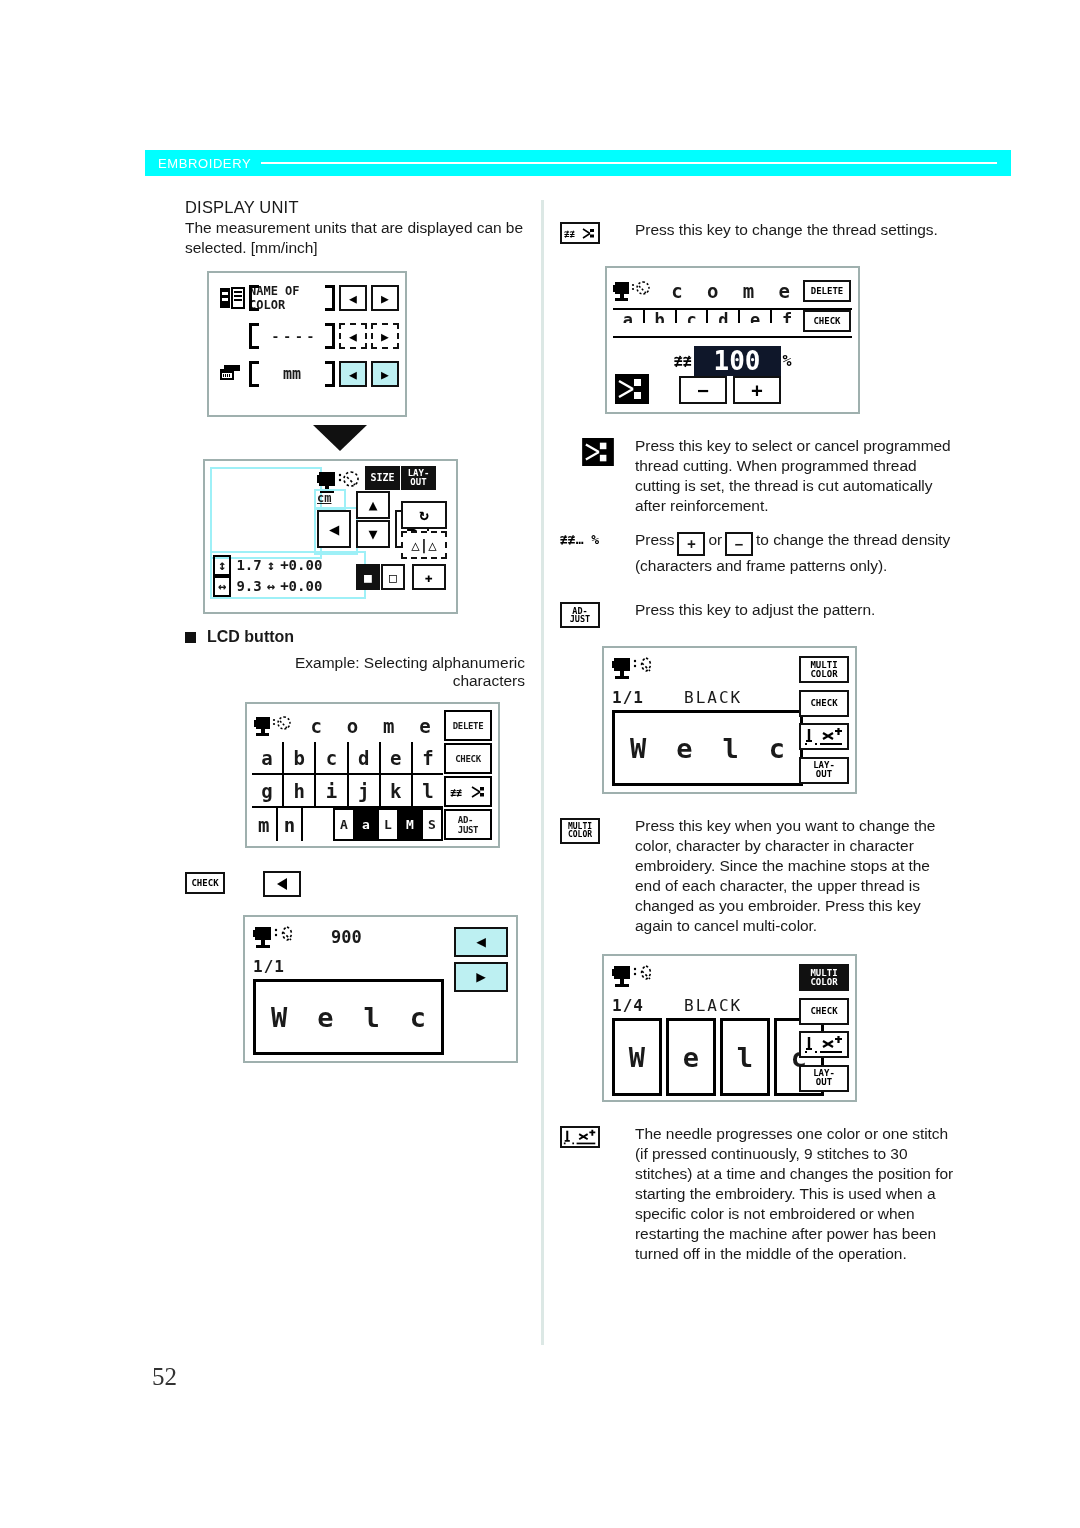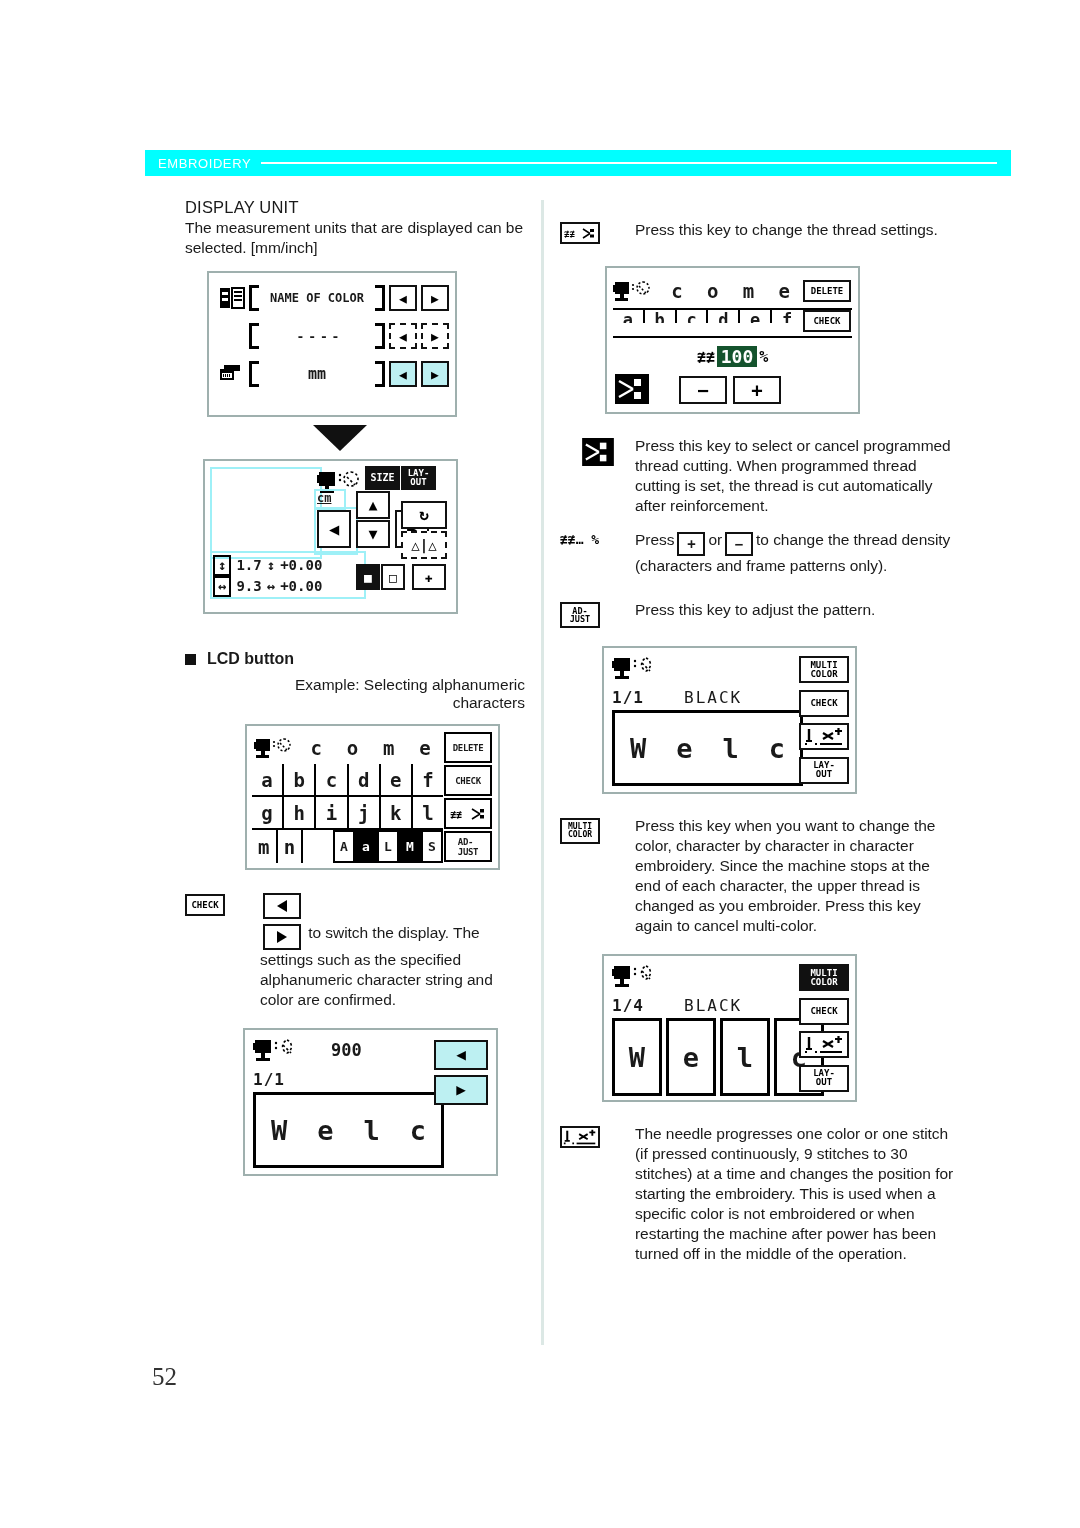--- a/index.html
+++ b/index.html
@@ -85,21 +85,21 @@
   .tri-l{ width:0;height:0;border-top:6px solid transparent;border-bottom:6px solid transparent;border-right:10px solid #000; }
   .tri-r{ width:0;height:0;border-top:6px solid transparent;border-bottom:6px solid transparent;border-left:10px solid #000; }
 
   
   .down-arrow{
     width:0;height:0; border-left:27px solid transparent; border-right:27px solid transparent;
     border-top:26px solid #111; margin:8px 0 8px 128px;
   }
 
   
-  #panel-display{ width:250px; height:146px; margin:13px 0 0 22px; }
+  #panel-display{ width:200px; height:146px; margin:13px 0 0 22px; }
   .du-grid{ position:absolute; left:6px; top:6px; right:6px; }
   .du-row{ display:flex; align-items:center; height:38px; }
   .du-ico{ width:34px; display:flex; justify-content:center; align-items:center;}
   .du-field{
     flex:1; display:flex; align-items:center; justify-content:center;
     font-family:"DejaVu Sans Mono",monospace; font-weight:bold; font-size:13px;
     position:relative; height:26px;
   }
   .du-field:before, .du-field:after{
     content:""; position:absolute; top:0; bottom:0; width:7px;
@@ -130,21 +130,21 @@
   .kb-cell.nb{ border:none; }
   .kb-cell.nr{ border-right:none; }
   .kb-cell.func{
     flex:0 0 48px; font-size:9px; border:2px solid #000; margin:1px;
     letter-spacing:-.3px;
   }
   .kb-cell.seg{ flex:0 0 22px; border:2px solid #000; margin:0; font-size:13px; }
   .kb-cell.seg.inv{ background:#000; color:#fff; }
 
   
-  #panel-900{ width:255px; height:148px; margin:18px 0 0 58px; }
+  #panel-900{ width:275px; height:148px; margin:18px 0 0 58px; }
   #panel-black1{ width:255px; height:148px; margin:18px 0 0 42px; }
   #panel-black4{ width:255px; height:148px; margin:18px 0 0 42px; }
   #panel-thread{ width:255px; height:148px; margin:22px 0 0 45px; }
   .p-head{ position:absolute; left:8px; top:7px; display:flex; align-items:center; gap:6px;}
   .p-sub{ position:absolute; left:8px; top:40px; font-family:"DejaVu Sans Mono",monospace; font-weight:bold; font-size:16px; letter-spacing:1px;}
   .p-colorname{ position:absolute; left:80px; top:40px; font-family:"DejaVu Sans Mono",monospace; font-weight:normal; font-size:16px; letter-spacing:2px;}
   .p-num900{ position:absolute; left:86px; top:10px; font-family:"DejaVu Sans Mono",monospace; font-weight:bold; font-size:17px;}
   .p-textbox{ position:absolute; left:8px; top:62px; width:185px; height:70px; border:3px solid #000; display:flex; align-items:center;}
   .p-textbox .ch{ flex:1; text-align:center; font-family:"DejaVu Sans Mono",monospace; font-weight:bold; font-size:27px;}
   .p-sidecol{ position:absolute; right:6px; top:8px; bottom:8px; width:50px; display:flex; flex-direction:column; justify-content:space-between;}
@@ -154,21 +154,21 @@
   .p-chars{ position:absolute; left:8px; top:62px; display:flex; gap:4px;}
   .p-chars .cbox{ width:44px; height:72px; border:3px solid #000; display:flex; align-items:center; justify-content:center; font-family:"DejaVu Sans Mono",monospace; font-weight:bold; font-size:27px;}
 
   
   .td-top{ position:absolute; left:6px; top:6px; right:6px; }
   .td-row1{ display:flex; align-items:center; border-bottom:2px solid #000; height:34px;}
   .td-row1 .c{ flex:1; text-align:center; font-family:"DejaVu Sans Mono",monospace; font-weight:bold; font-size:19px;}
   .td-row2{ display:flex; align-items:stretch; border-bottom:2px solid #000; height:26px;}
   .td-row2 .c{ flex:1; text-align:center; font-family:"DejaVu Sans Mono",monospace; font-weight:bold; font-size:17px; border-right:2px solid #000; overflow:hidden; height:13px;}
   .td-pct{ position:absolute; left:0; right:0; top:78px; display:flex; justify-content:center; align-items:center; gap:2px;}
-  .td-pct .val{ background:#14532d; color:#fff; font-family:"DejaVu Sans Mono",monospace; font-weight:bold; font-size:18px; padding:0 4px;}
+  .td-pct .val{ background:#0f172a; color:#fff; font-family:"DejaVu Sans Mono",monospace; font-weight:bold; font-size:26px; padding:0 20px;}
   .td-btns{ position:absolute; left:72px; top:108px; display:flex; gap:6px;}
   .td-btns .key{ width:48px; height:28px; font-size:19px;}
   .td-cut{ position:absolute; left:8px; top:106px; }
 </style>
 </head>
 <body>
 
 <div class="header-band">
   <span class="header-label">EMBROIDERY</span>
   <span class="header-rule"></span>
@@ -283,21 +283,21 @@
         <span>+0.00</span>
       </div>
     </div>
     <div class="hl" style="left:5px;top:90px;width:152px;height:44px;"></div>
 
     <span class="key inv" style="position:absolute;left:151px;top:103px;width:24px;height:26px;font-size:13px;">■</span>
     <span class="key" style="position:absolute;left:176px;top:103px;width:24px;height:26px;font-size:13px;">□</span>
     <span class="key" style="position:absolute;left:207px;top:103px;width:34px;height:26px;font-size:13px;">✚</span>
   </div>
 
-  <div class="bullet-head" style="margin-top:36px;">
+  <div class="bullet-head" style="margin-top:14px;">
     <span class="bullet-sq"></span>
     <span class="lbl">LCD button</span>
   </div>
   <div class="example-title">Example: Selecting alphanumeric characters</div>
 
   <div class="lcd" id="panel-keys">
     <div class="kb">
 
       <div class="kb-row">
         <div class="kb-cell nb nr" style="flex:0 0 46px;">
@@ -366,23 +366,20 @@
   </div>
 
   <div class="row" style="margin-top:22px;">
     <div class="gutter">
       <span class="key k-small">CHECK</span>
     </div>
     <div class="txt">
       <p class="body-text"><span class="ikey">
             <span class="tri-l"></span>
           </span></p>
-      <p class="body-text" style="margin-top:4px;"><span class="ikey">
-            <span class="tri-r"></span>
-          </span> <span>to switch the display. The settings such as the specified alphanumeric character string and color are confirmed.</span></p>
     </div>
   </div>
 
   <div class="lcd" id="panel-900">
     <div class="p-head">
       <svg width="50" height="26" viewBox="0 0 50 26">
         <rect x="2" y="3" width="16" height="13" fill="#000"></rect>
         <rect x="0" y="6" width="3" height="7" fill="#000"></rect>
         <rect x="8" y="16" width="4" height="6" fill="#000"></rect>
         <rect x="3" y="21" width="14" height="3" fill="#000"></rect>

